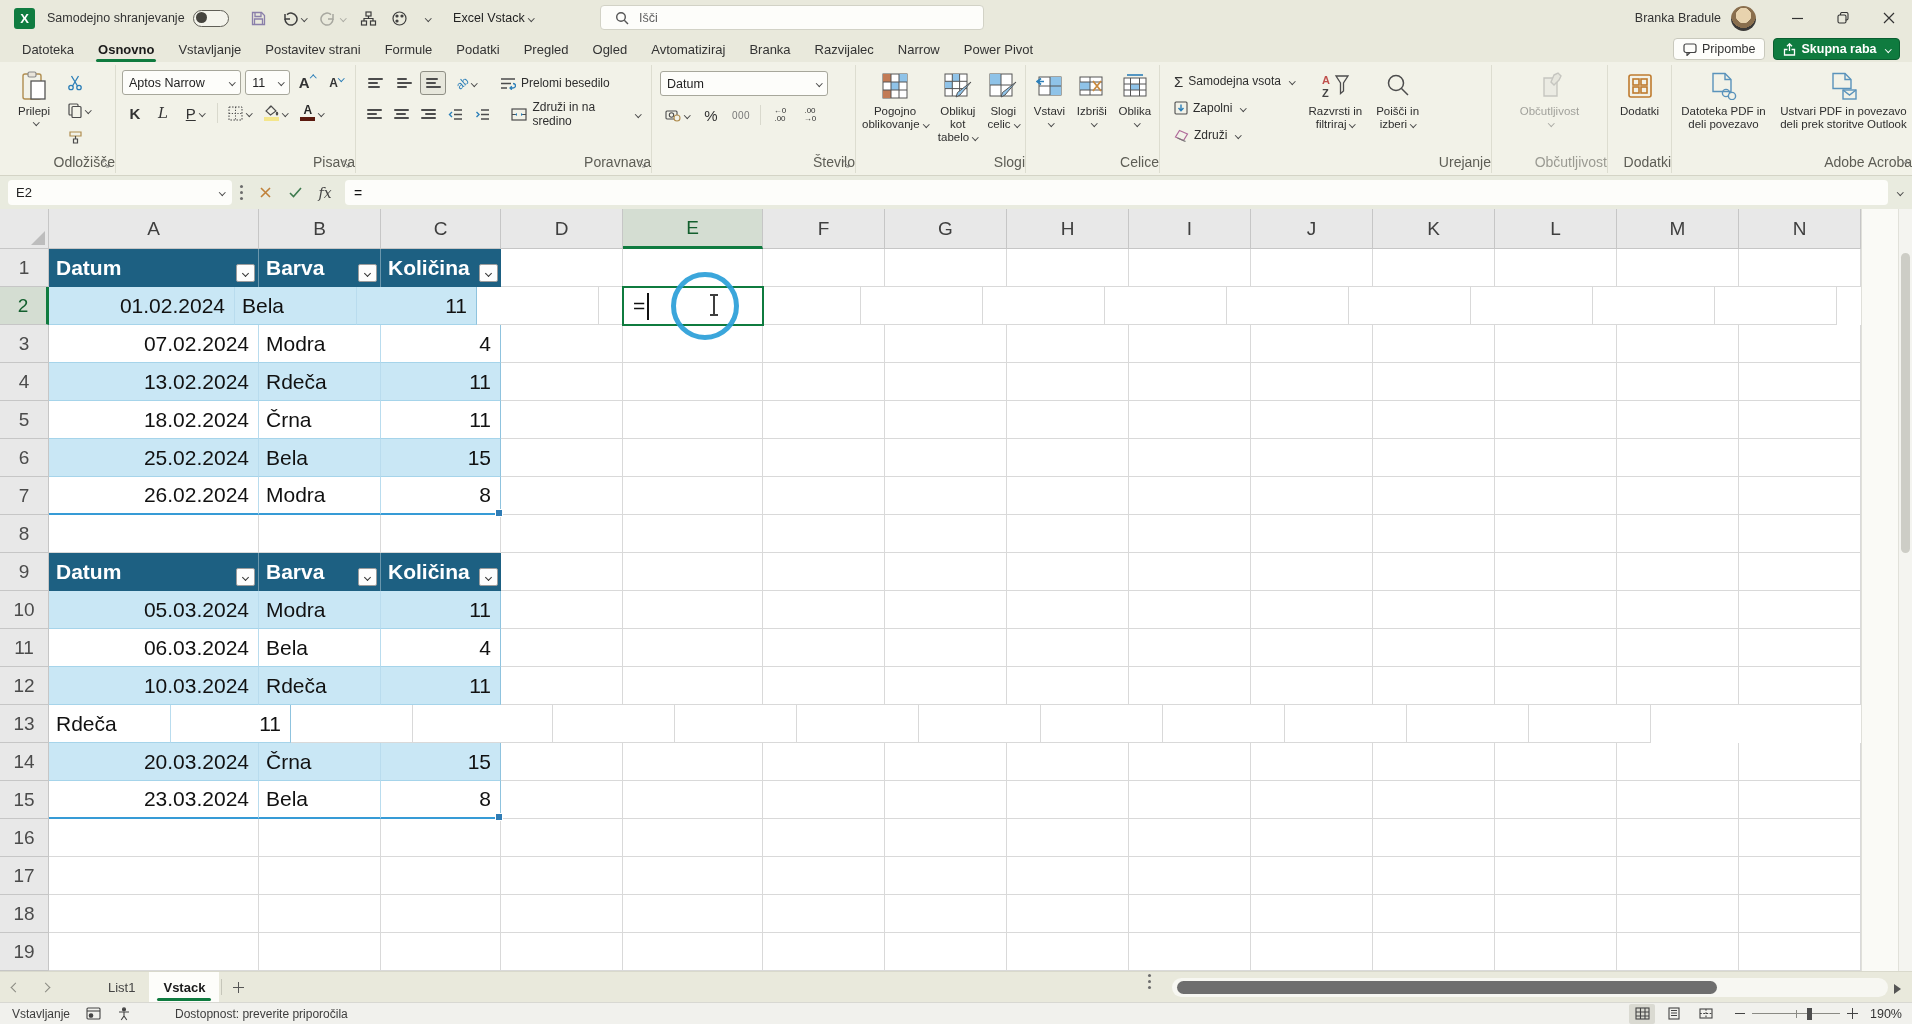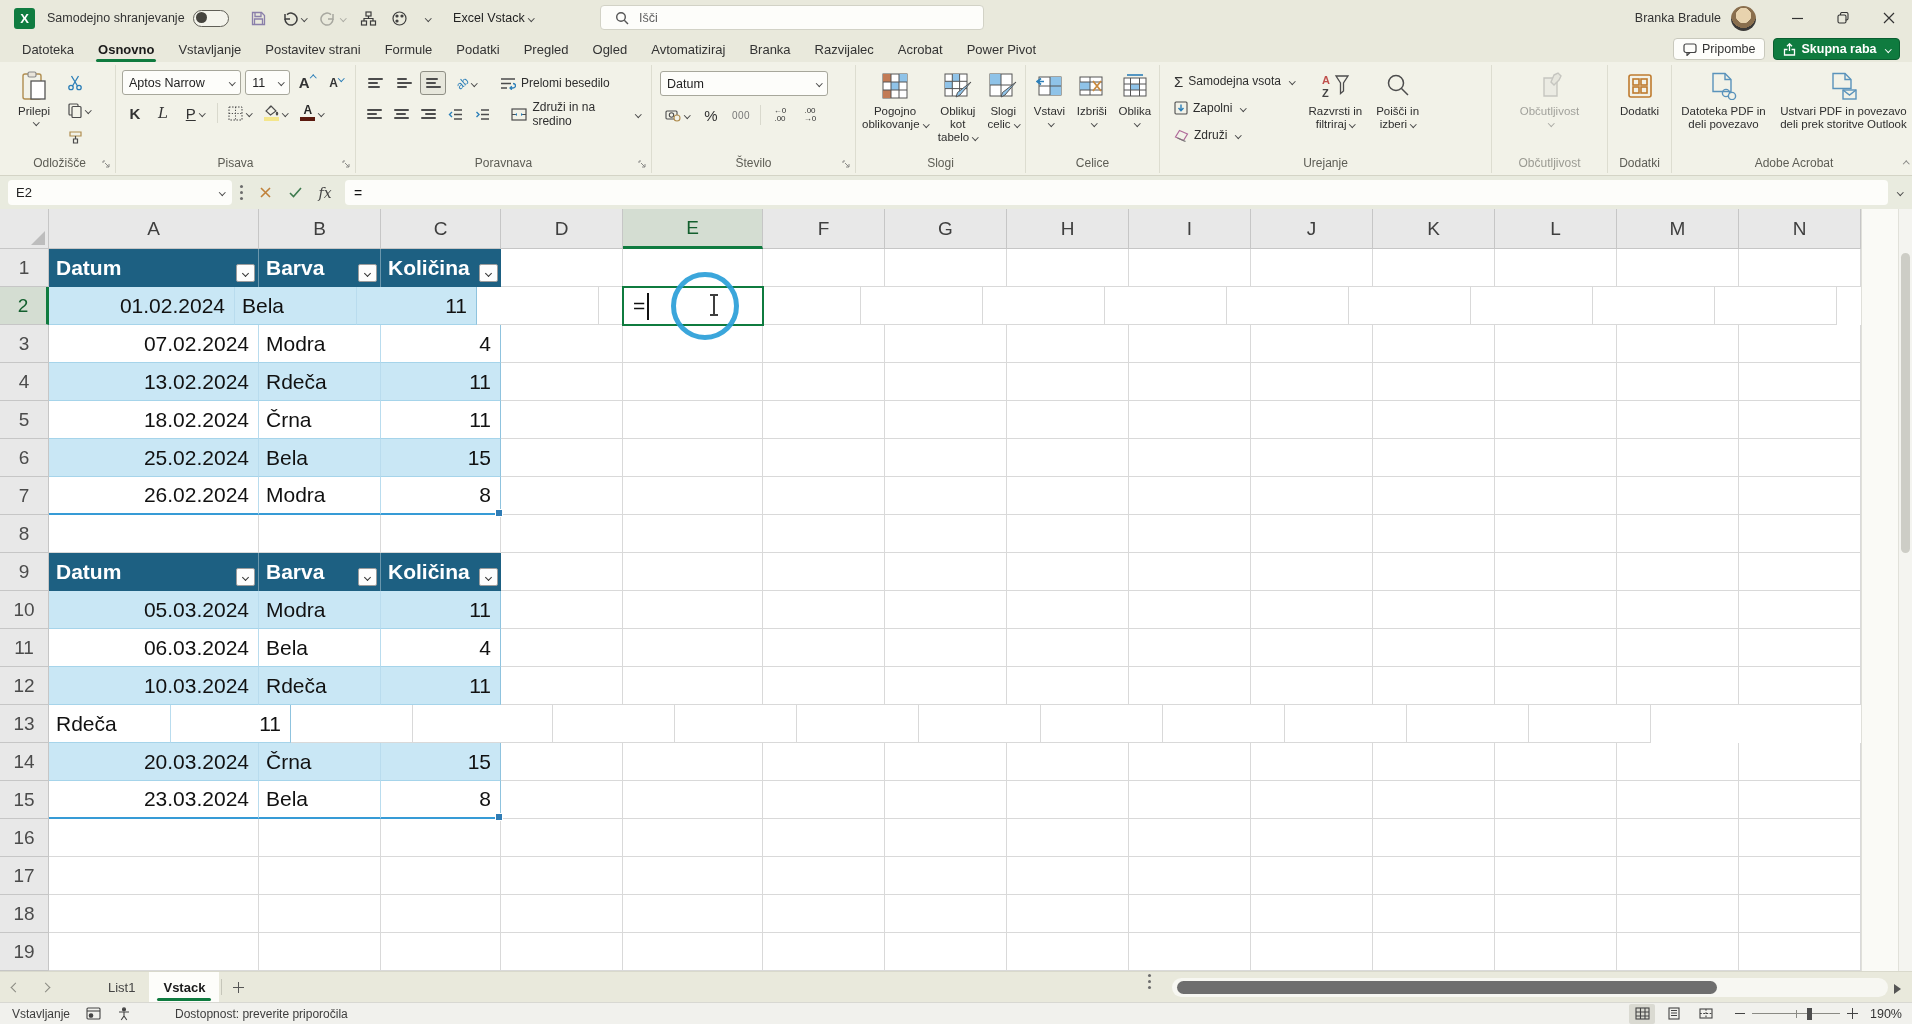--- a/index.html
+++ b/index.html
@@ -38,21 +38,21 @@
 .rtab.active:after{content:"";position:absolute;left:10px;right:10px;bottom:0;height:3px;border-radius:2px;background:#0f7b3f}
 #tabrow-right{margin-left:auto;display:flex;align-items:center;padding-right:12px;gap:8px}
 .pill{height:22px;display:flex;align-items:center;border-radius:4px;font-size:12.5px;padding:0 9px;gap:5px}
 .pill.comments{background:#fdfdfa;border:1px solid #c9c9bd;color:#333}
 .pill.share{background:#0f7b3f;color:#fff;font-weight:bold;border:1px solid #0a5e30}
 .pill.share .chev{border-color:#fff}
 
 
 #ribbon{position:absolute;top:62px;left:0;width:1912px;height:114px;background:#f2f2e8;border-bottom:1px solid #d4d4c6;display:flex;padding:3px 0 0 4px}
 .rgroup{position:relative;border-right:1px solid #ddddd0;height:108px;flex:none;padding:2px 2px 20px 2px}
-.rg-label{position:absolute;left:0;right:0;bottom:3px;text-align:center;font-size:12px;color:#5d5d55;white-space:nowrap}
+.rg-label{position:absolute;left:0;right:0;bottom:3px;text-align:right;font-size:14px;color:#5d5d55;white-space:nowrap}
 .rg-launch{position:absolute;right:4px;bottom:4px;opacity:.75}
 .rg-content{height:86px;display:flex}
 .col{display:flex;flex-direction:column}
 .rowc{display:flex;align-items:center}
 .bigbtn{display:flex;flex-direction:column;align-items:center;justify-content:flex-start;font-size:11.5px;color:#2e2e2e;padding:4px 4px 0;line-height:13px;text-align:center;border-radius:3px}
 .bigbtn .icon{height:30px;margin-bottom:4px}
 .bigbtn .l2{display:flex;align-items:center}
 .bigbtn.dis{opacity:.42}
 .smallbtn{display:flex;align-items:center;height:24px;padding:0 4px;border-radius:3px;font-size:12px;color:#2e2e2e;gap:5px}
 .combo{height:25px;background:#fdfdfa;border:1px solid #a7a79b;border-radius:3px;display:flex;align-items:center;font-size:12.5px;color:#222;padding:0 6px;justify-content:space-between}
@@ -253,21 +253,21 @@
         <div class="rtab active">Osnovno</div>
         <div class="rtab">Vstavljanje</div>
         <div class="rtab">Postavitev strani</div>
         <div class="rtab">Formule</div>
         <div class="rtab">Podatki</div>
         <div class="rtab">Pregled</div>
         <div class="rtab">Ogled</div>
         <div class="rtab">Avtomatiziraj</div>
         <div class="rtab">Branka</div>
         <div class="rtab">Razvijalec</div>
-        <div class="rtab">Acrobat</div>
+        <div class="rtab">Narrow</div>
         <div class="rtab">Power Pivot</div>
       </div>
     <div id="tabrow-right">
       <div class="pill comments">
         <span class="icon">
             <svg width="14" height="13" viewBox="0 0 14 13" fill="none" stroke="#444" stroke-width="1.2">
               <rect x="1" y="1" width="12" height="8.5" rx="2"></rect>
               <path d="M4 9.5 v3 l3-3"></path>
             </svg>
           </span>

